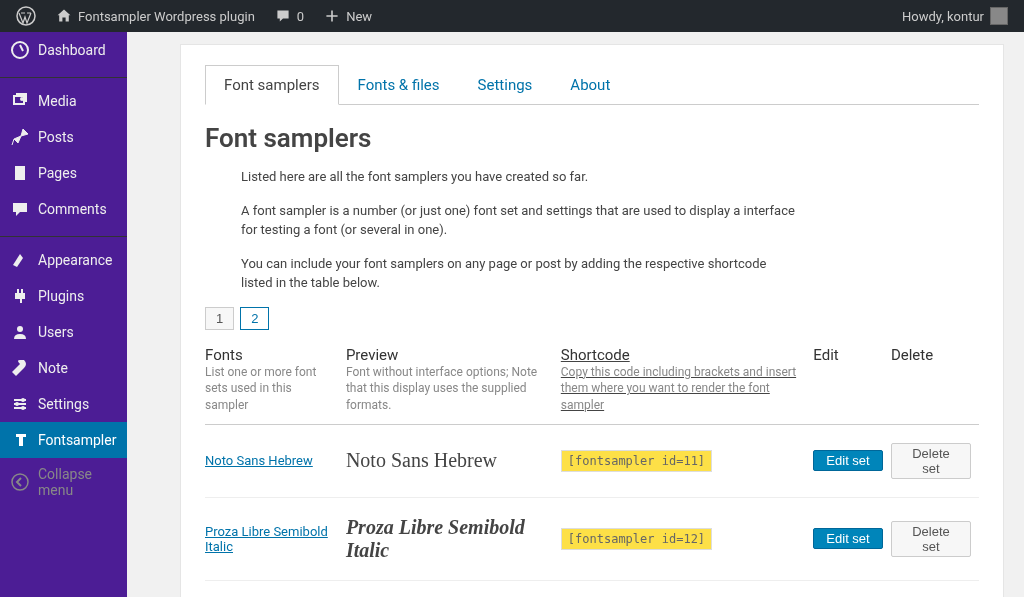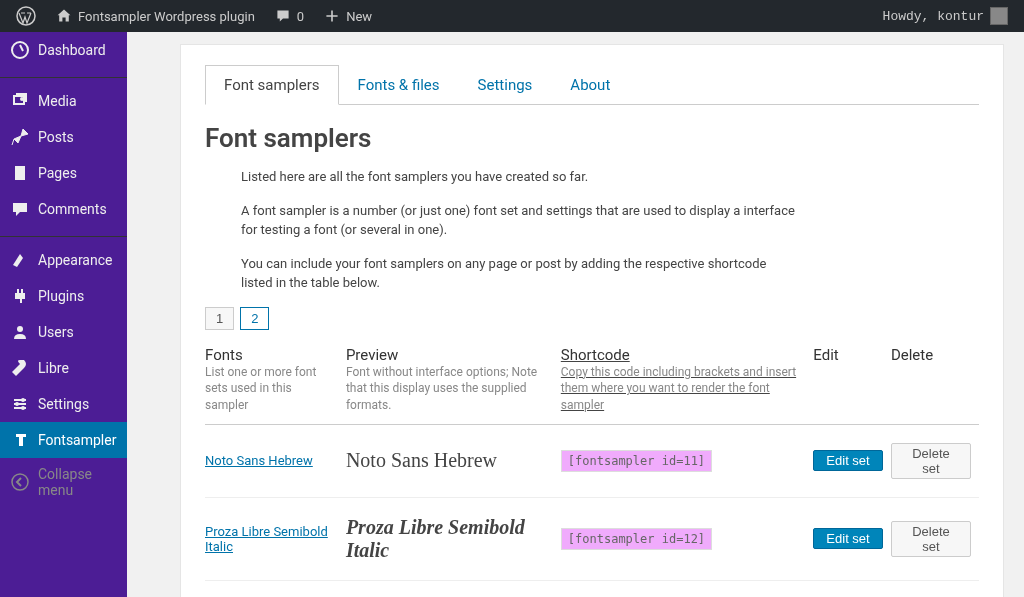--- a/index.html
+++ b/index.html
@@ -1,19 +1,19 @@
 <!DOCTYPE html>
 <html><head>
 <meta charset="utf-8">
 <style>
 * { box-sizing: border-box; margin: 0; padding: 0; }
 body { font-family: -apple-system, BlinkMacSystemFont, "Segoe UI", Roboto, sans-serif; font-size: 13px; color: #444; background: #f1f1f1; }
 .topbar { position: fixed; top: 0; left: 0; right: 0; height: 32px; background: #23282d; color: #eee; display: flex; align-items: center; padding: 0 8px; z-index: 100; }
 .topbar-left { display: flex; align-items: center; gap: 4px; }
-.topbar-right { margin-left: auto; display: flex; align-items: flex-end; gap: 8px; font-family: Liberation Mono, monospace; }
+.topbar-right { margin-left: auto; display: flex; align-items: flex-end; gap: 8px; }
 .topbar-item { display: flex; align-items: center; gap: 6px; padding: 0 8px; color: #ccc; font-size: 13px; cursor: pointer; }
 .wp-logo { width: 20px; height: 20px; }
 .avatar { width: 18px; height: 18px; background: #888; border: 1px solid #666; }
 .sidebar { position: fixed; top: 32px; left: 0; bottom: 0; width: 127px; background: #4c1d95; color: #eee; }
 .sidebar-item { display: flex; align-items: center; gap: 8px; padding: 8px 10px; color: #eee; cursor: pointer; font-size: 14px; }
 .sidebar-item.active { background: #0073aa; color: #fff; position: relative; }
 .sidebar-item.active::after { content: ''; position: absolute; right: -8px; top: 50%; transform: translateY(-50%); border: 8px solid transparent; border-right-color: #f1f1f1; }
 .sidebar-item.collapse { color: #888; }
 .sidebar-sep { height: 5px; background: transparent; border-bottom: 1px solid #333; margin: 5px 0; }
 .sidebar-icon { width: 20px; height: 20px; display: flex; align-items: center; justify-content: center; fill: currentColor; }
@@ -29,21 +29,21 @@
 .page-btn.active { border-color: #0073aa; color: #0073aa; background: #fff; }
 .table { width: 100%; border-collapse: collapse; }
 .table th { text-align: left; padding: 6px 8px 10px 0; vertical-align: top; border-bottom: 1px solid #ccc; }
 .table th .th-title { font-size: 15px; font-weight: 400; color: #333; display: block; }
 .table th .th-sub { font-size: 12px; color: #888; font-weight: 400; display: block; line-height: 1.4; }
 .table td { padding: 18px 8px 18px 0; border-bottom: 1px solid #eee; vertical-align: middle; }
 .font-link { color: #0073aa; text-decoration: underline; cursor: pointer; }
 .preview-text { font-size: 20px; }
 .preview-serif { font-family: Georgia, serif; }
 .preview-bolditalic { font-family: Georgia, serif; font-weight: bold; font-style: italic; }
-code.shortcode { background: #f0abfc; border: 1px solid #ddd; padding: 3px 6px; font-family: Consolas, monospace; font-size: 12px; color: #666; }
+code.shortcode { background: #fde047; border: 1px solid #ddd; padding: 3px 6px; font-family: Consolas, monospace; font-size: 12px; color: #666; }
 .btn { border: none; padding: 2px 12px; font-size: 13px; cursor: pointer; border-radius: 2px; }
 .btn-primary { background: #0085ba; color: #fff; border: 1px solid #006799; }
 .btn-secondary { background: #f7f7f7; color: #555; border: 1px solid #ccc; }
 .col-fonts { width: 150px; }
 .col-preview { width: 230px; }
 .col-shortcode { width: 270px; text-decoration: underline; }
 .col-edit { width: 80px; }
 .col-delete { width: 90px; }
 </style>
 </head>
@@ -153,21 +153,21 @@
         </svg>
       </span>
     <span>Users</span>
   </div>
   <div class="sidebar-item">
     <span class="sidebar-icon">
         <svg viewBox="0 0 20 20" width="20" height="20">
           <path d="M14 2 Q18 6 14 10 L6 18 L2 14 L10 6 Q6 2 10 2" fill="currentColor"></path>
         </svg>
       </span>
-    <span>Libre</span>
+    <span>Note</span>
   </div>
   <div class="sidebar-item">
     <span class="sidebar-icon">
         <svg viewBox="0 0 20 20" width="20" height="20">
           <rect x="4" y="5" width="12" height="2" fill="currentColor"></rect>
           <rect x="4" y="9" width="12" height="2" fill="currentColor"></rect>
           <rect x="4" y="13" width="12" height="2" fill="currentColor"></rect>
           <circle cx="13" cy="6" r="2" fill="currentColor"></circle>
           <circle cx="7" cy="10" r="2" fill="currentColor"></circle>
           <circle cx="13" cy="14" r="2" fill="currentColor"></circle>

